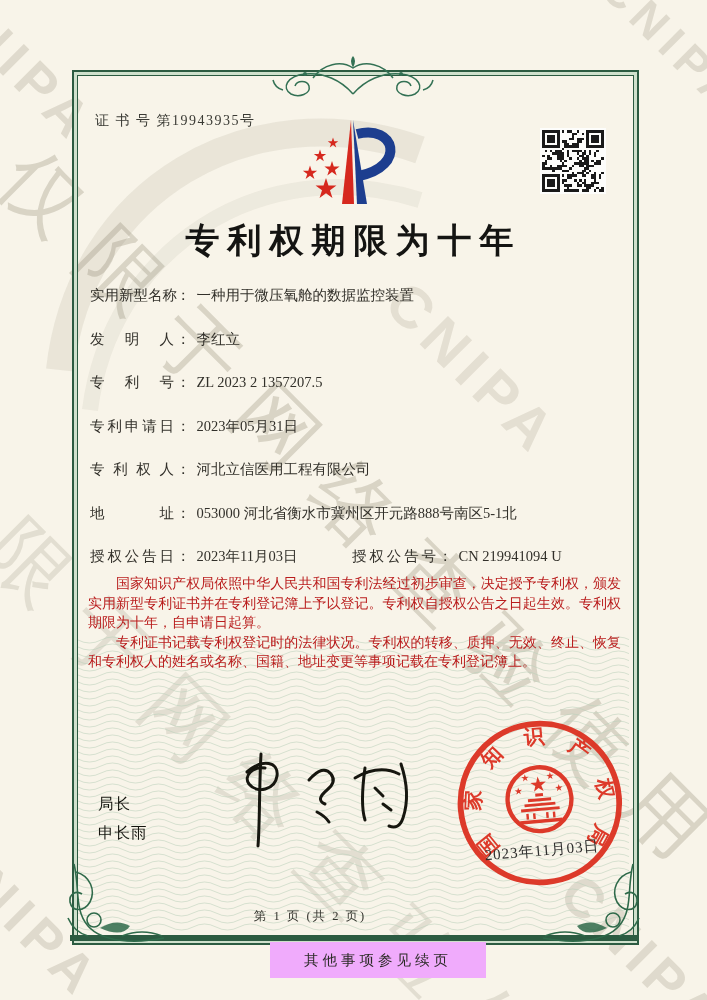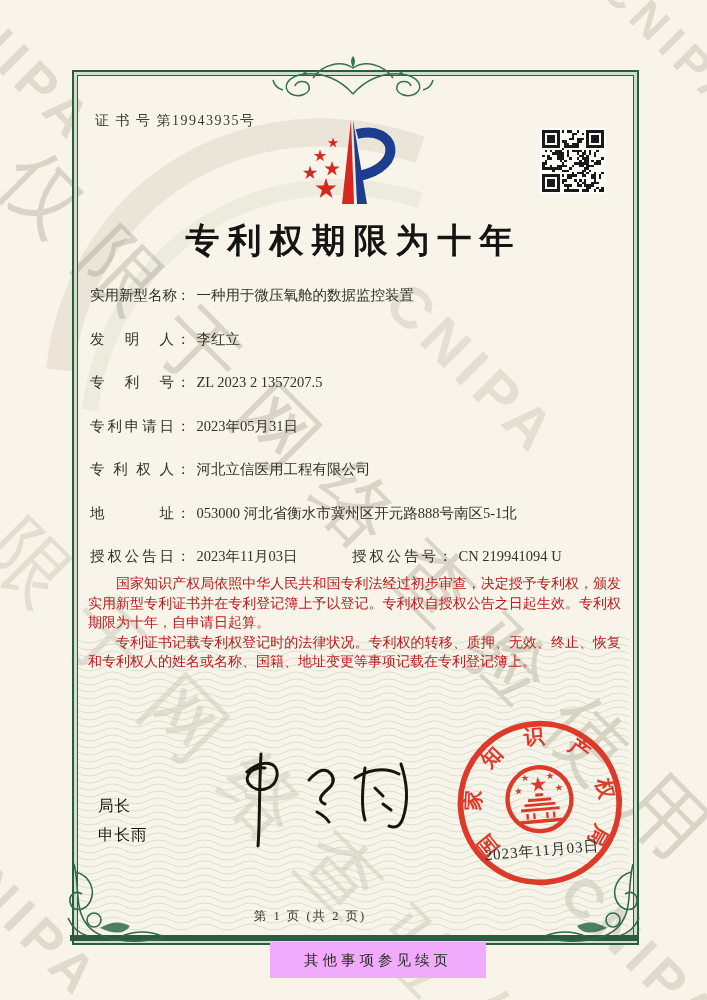--- a/index.html
+++ b/index.html
@@ -30,21 +30,21 @@
   .fields{position:absolute;left:90px;top:274px;width:535px;height:310px;
           font-size:14.5px;color:#32302a;}
   .frow{height:43.5px;line-height:43.5px;white-space:nowrap;position:relative;}
   .flabel{display:inline-block;width:84px;text-align:justify;text-align-last:justify;
           text-justify:inter-character;}
   .fcolon{display:inline-block;margin:0 6px 0 2px;}
   .grant2{position:absolute;left:262px;top:0;}
   .paras{position:absolute;left:88px;top:574px;width:533px;font-size:14px;
          line-height:19.6px;color:#b91c1c;text-align:justify;}
   .paras p{margin:0;text-indent:2em;}
-  .signer{position:absolute;left:98px;top:791px;font-family:Liberation Serif, serif;
+  .signer{position:absolute;left:98px;top:791px;font-family:Liberation Mono, monospace;
           font-size:15.5px;line-height:29px;letter-spacing:1px;color:#15150f;}
   .signature{position:absolute;left:205px;top:750px;}
   .seal{position:absolute;left:452px;top:716px;width:176px;height:178px;
         transform:rotate(-5deg);opacity:.94;}
   .page-num{position:absolute;left:0;top:908px;width:620px;text-align:center;
             font-size:12.5px;letter-spacing:2px;color:#33332d;}
   .cont-box{position:absolute;left:270px;top:942px;width:216px;height:36px;background:#f0abfc;
             display:flex;align-items:center;justify-content:center;font-size:14.5px;
             letter-spacing:4px;color:#2b2b26;z-index:2;}
 </style>

